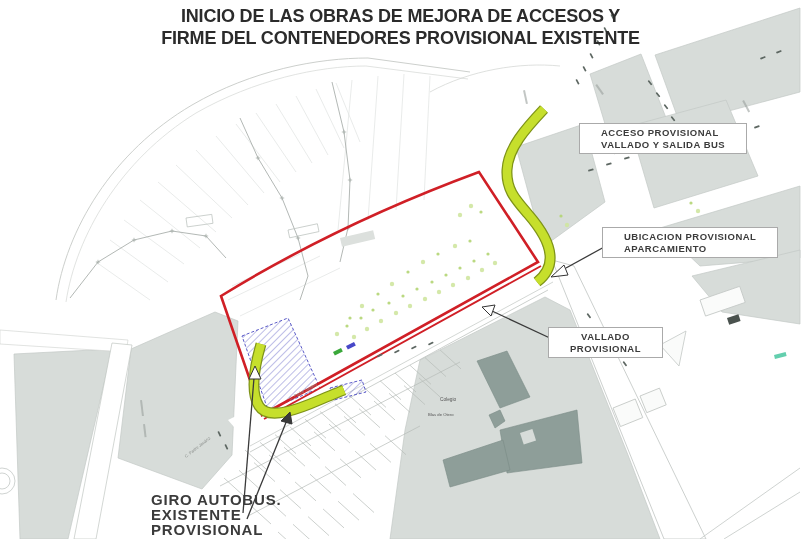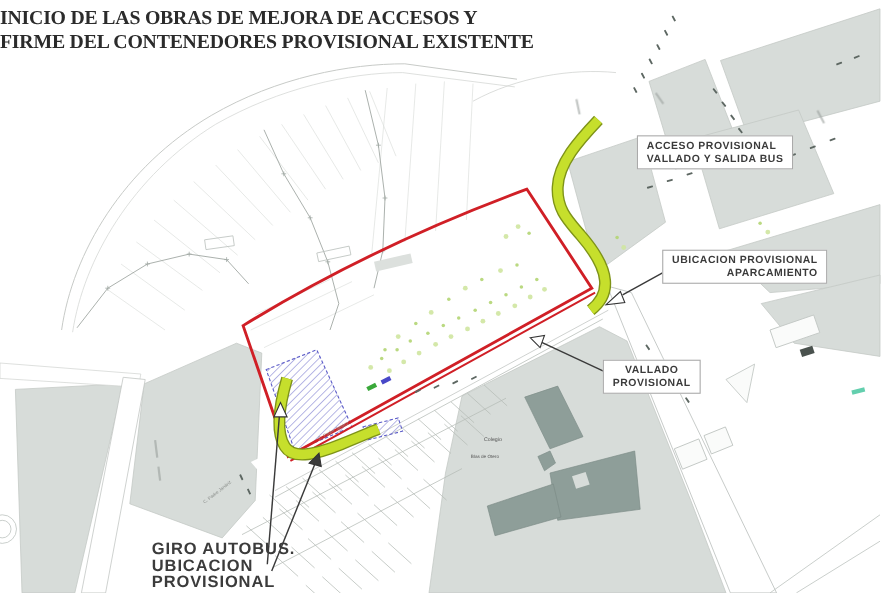--- a/index.html
+++ b/index.html
@@ -1,26 +1,26 @@
 <!DOCTYPE html>
 <html><head>
 <meta charset="utf-8">
 <style>
   html,body{margin:0;padding:0;background:#fff;}
   #stage{position:relative;width:801px;height:539px;background:#fff;overflow:hidden;
          font-family:"Liberation Sans",sans-serif;}
   #map-svg{position:absolute;left:0;top:0;}
-  .title{position:absolute;left:0;top:5px;width:100%;
-         font-size:18px;font-weight:700;line-height:22px;color:#2b2b2b;letter-spacing:-0.2px;font-family:Liberation Serif, serif;}
+  .title{position:absolute;left:0;top:5px;width:100%;text-align:center;
+         font-size:18px;font-weight:700;line-height:22px;color:#2b2b2b;letter-spacing:-0.2px;}
   .anno{position:absolute;background:#fff;border:1px solid #aaa;
         font-size:9.5px;font-weight:700;letter-spacing:0.5px;color:#3b3b3b;
-        line-height:11.5px;padding:3px 8px;white-space:nowrap;}
+        line-height:11.5px;padding:3px 21px;white-space:nowrap;}
   .anno.noborder{border:none;background:transparent;font-size:15px;line-height:15px;letter-spacing:0.8px;}
   .lbl-acceso{left:579px;top:123px;}
-  .lbl-ubicacion{left:602px;top:227px;text-align:right;}
+  .lbl-ubicacion{left:602px;top:227px;}
   .lbl-vallado{left:548px;top:327px;text-align:center;}
   .lbl-giro{left:130px;top:489px;}
 </style>
 </head>
 <body>
 
 <div id="stage">
 
 <svg id="map-svg" width="801" height="539" viewBox="0 0 801 539" xmlns="http://www.w3.org/2000/svg">
   <defs>
@@ -316,16 +316,16 @@
   <div class="anno lbl-ubicacion">
     <div>UBICACION PROVISIONAL</div>
     <div>APARCAMIENTO</div>
   </div>
   <div class="anno lbl-vallado">
     <div>VALLADO</div>
     <div>PROVISIONAL</div>
   </div>
   <div class="anno noborder lbl-giro">
     <div>GIRO AUTOBUS.</div>
-    <div>UBICACION</div>
+    <div>EXISTENTE</div>
     <div>PROVISIONAL</div>
   </div>
 </div>
 
 </body></html>

